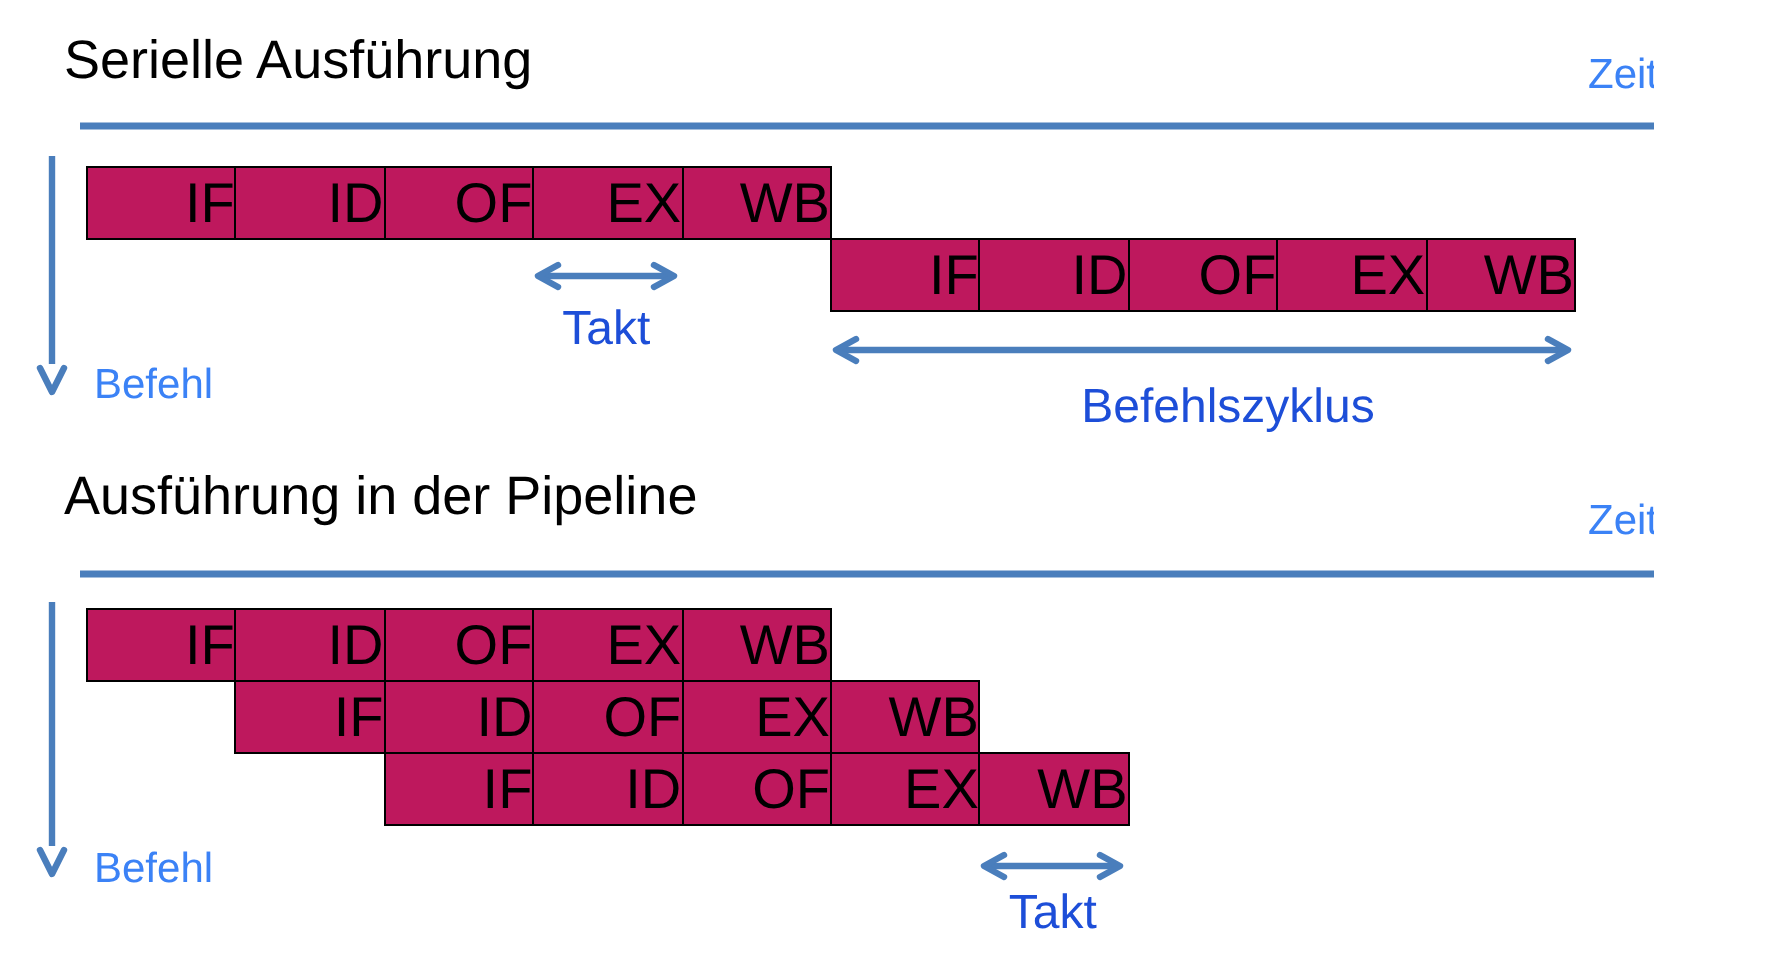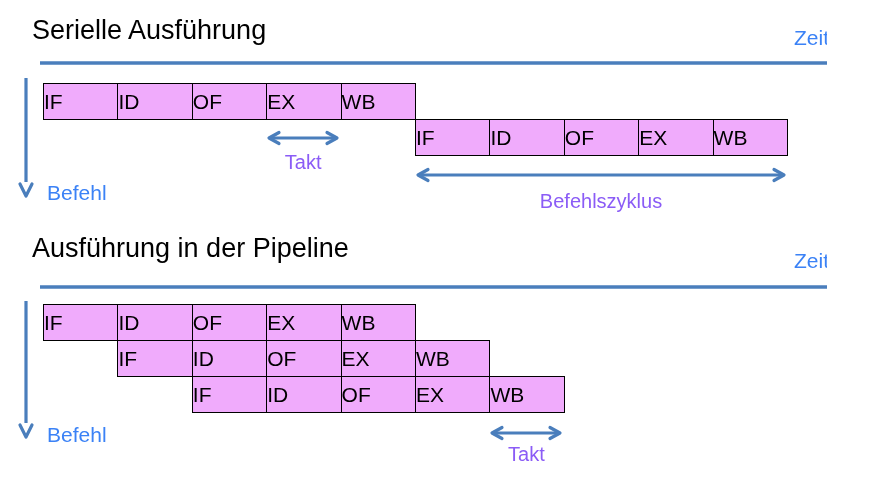--- a/index.html
+++ b/index.html
@@ -21,44 +21,44 @@
   }
   .axis-label {
     position: absolute;
     font-size: 21px;
     color: #3b82f6;
     white-space: nowrap;
   }
   .stage-cell {
     position: absolute;
     box-sizing: border-box;
-    background: #f0abfc;
+    background: #be185d;
     border: 1px solid #000000;
-    font-size: 21px;
+    font-size: 28px;
     line-height: 36px;
-    text-align: left;
+    text-align: right;
     color: #000000;
   }
   .arrow-svg { position: absolute; overflow: visible; }
   .arrow-svg line, .arrow-svg polyline {
     stroke: #4a7ebc;
     fill: none;
   }
   .main-line { stroke-width: 3.5px; }
   .thin-line { stroke-width: 3.2px; }
   .head { stroke-width: 3.2px; stroke-linejoin: round; stroke-linecap: round; }
   .annot-arrow { position: absolute; overflow: visible; }
   .annot-arrow line { stroke: #4a7ebc; stroke-width: 3.2px; }
   .annot-arrow polyline { stroke: #4a7ebc; stroke-width: 3.2px; fill: none; stroke-linejoin: round; stroke-linecap: round; }
   .annot-label {
     position: absolute;
     width: 180px;
     text-align: center;
-    font-size: 20px;
-    color: #8b5cf6;
+    font-size: 24px;
+    color: #1d4ed8;
     white-space: nowrap;
   }
 </style>
 </head>
 <body>
 
 <div id="slide-canvas">
 
   <div>
     <div class="section-title" style="left:32px; top:15px;">Serielle Ausführung</div>
@@ -92,21 +92,21 @@
           <line x1="5" y1="7" x2="69" y2="7"></line>
           <polyline points="13,1.5 3,7 13,12.5"></polyline>
           <polyline points="61,1.5 71,7 61,12.5"></polyline>
         </svg>
         <div class="annot-label" style="left: 213.2px; top: 151px;">Takt</div>
         <svg class="annot-arrow" width="372" height="14" style="left: 415px; top: 168px;">
           <line x1="5" y1="7" x2="367" y2="7"></line>
           <polyline points="13,1.5 3,7 13,12.5"></polyline>
           <polyline points="359,1.5 369,7 359,12.5"></polyline>
         </svg>
-        <div class="annot-label" style="left: 511px; top: 190px;">Befehlszyklus</div>
+        <div class="annot-label" style="left: 524px; top: 190px;">Befehlszyklus</div>
       </div>
   </div>
 
   <div>
     <div class="section-title" style="left:32px; top:233px;">Ausführung in der Pipeline</div>
 
     <div class="axis-label" style="left:794px; top:249px;">Zeit</div>
 
     <svg class="arrow-svg" style="left:40px; top:279px;" width="827" height="16">
       <line class="main-line" x1="0" y1="8" x2="812" y2="8"></line>

